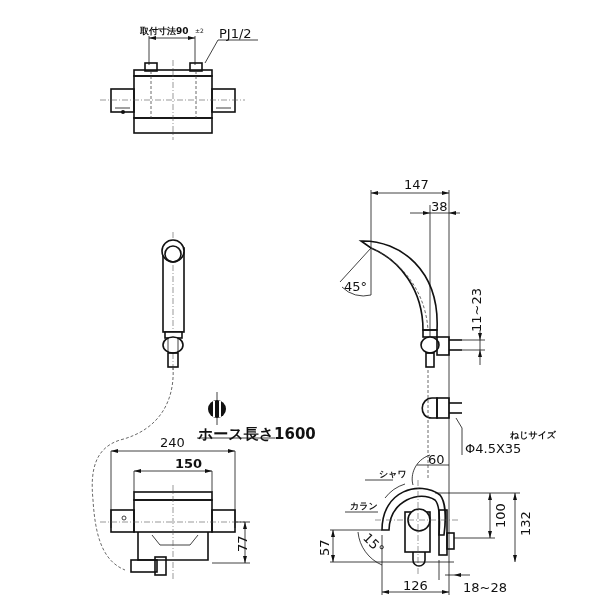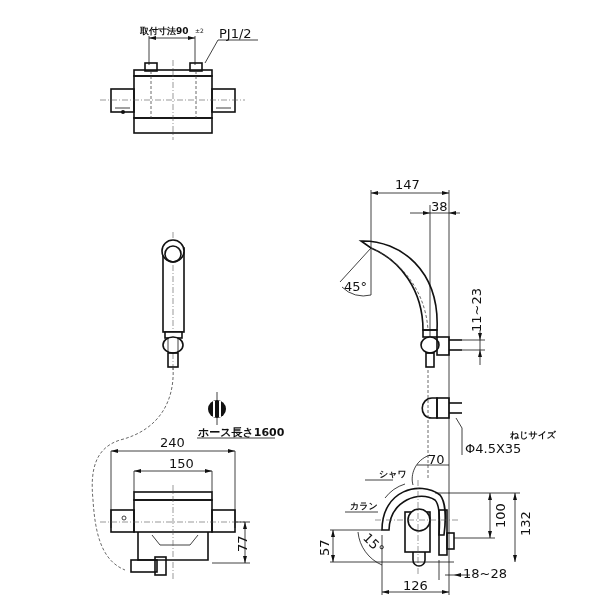--- a/index.html
+++ b/index.html
@@ -167,36 +167,36 @@
     <path class="thin" d="M385 498 A 40 40 0 0 1 405 484"></path>
     <line class="thin" x1="345" y1="512" x2="378" y2="512"></line>
     <line class="thin" x1="365" y1="480" x2="393" y2="480"></line>
   </g>
 </svg>
 
 <div class="lbl sm" style="left:140px;top:27px;">取付寸法90</div>
 <div class="lbl" style="left:195px;top:28px;font-size:6px;">±2</div>
 <div class="lbl md" style="left:219px;top:27px;">PJ1/2</div>
 
-<div class="lbl" style="left:198px;top:427px;font-size:11px;font-weight:bold;">ホース長さ1600</div>
+<div class="lbl" style="left:198px;top:427px;font-size:15px;font-weight:bold;">ホース長さ1600</div>
 
 <div class="lbl md" style="left:160px;top:436px;">240</div>
-<div class="lbl md" style="left:169px;top:457px;">150</div>
+<div class="lbl md" style="left:175px;top:457px;font-weight:bold;">150</div>
 <div class="lbl md vert" style="left:236px;top:552px;">77</div>
 
-<div class="lbl md" style="left:395px;top:178px;">147</div>
+<div class="lbl md" style="left:404px;top:178px;">147</div>
 <div class="lbl md" style="left:431px;top:200px;">38</div>
 <div class="lbl md vert" style="left:470px;top:332px;">11~23</div>
 <div class="lbl md" style="left:344px;top:280px;">45°</div>
 
 <div class="lbl sm" style="left:466px;top:431px;padding-left:44px;">ねじサイズ</div>
 <div class="lbl md" style="left:465px;top:442px;">Φ4.5X35</div>
 
-<div class="lbl md" style="left:428px;top:453px;">70</div>
+<div class="lbl md" style="left:428px;top:453px;">60</div>
 <div class="lbl sm" style="left:379px;top:470px;">シャワ</div>
 <div class="lbl sm" style="left:350px;top:502px;text-align:right;">カラン</div>
 <div class="lbl md" style="left:362px;top:537px;transform:rotate(45deg);">15°</div>
 
 <div class="lbl md vert" style="left:318px;top:556px;">57</div>
 <div class="lbl md vert" style="left:494px;top:528px;">100</div>
 <div class="lbl md vert" style="left:519px;top:536px;">132</div>
 <div class="lbl md" style="left:403px;top:579px;">126</div>
-<div class="lbl md" style="left:463px;top:567px;">18~28</div>
+<div class="lbl md" style="left:463px;top:581px;">18~28</div>
 
 </body></html>

